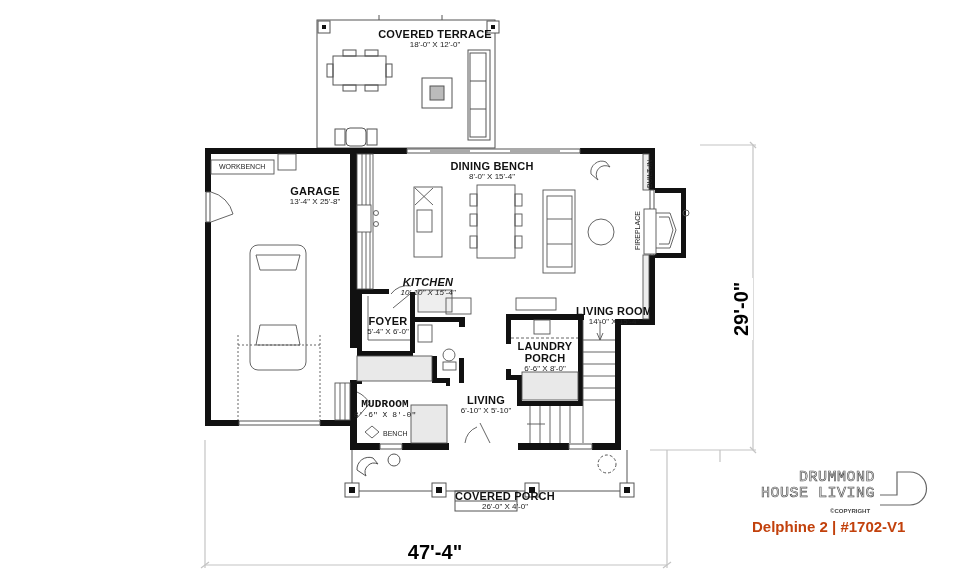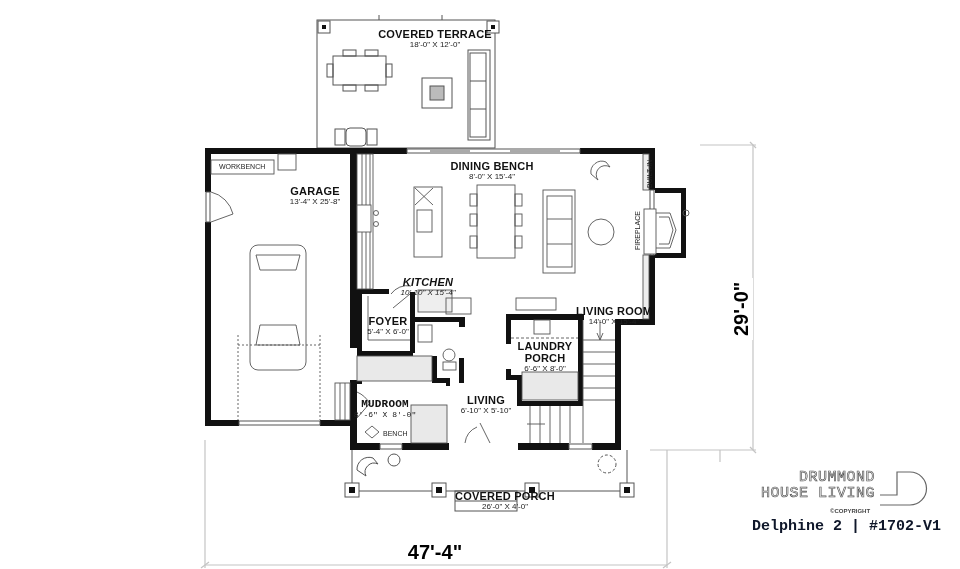--- a/index.html
+++ b/index.html
@@ -7,21 +7,21 @@
   svg { position: absolute; left: 0; top: 0; }
   .lbl { position: absolute; text-align: center; color: #111; white-space: nowrap; transform: translateX(-50%); }
   .room-name { font-weight: bold; font-size: 11px; line-height: 12px; letter-spacing: 0.2px; }
   .room-dim { font-size: 8px; line-height: 10px; color: #222; }
   .small { position: absolute; font-size: 7px; color: #222; white-space: nowrap; }
   .vert { position: absolute; font-size: 7px; color: #222; white-space: nowrap; transform-origin: left top; transform: rotate(-90deg); }
   .dim-h { position: absolute; font-weight: bold; font-size: 20px; color: #000; white-space: nowrap; background: #fff; padding: 0 4px; transform: translateX(-50%); }
   .dim-v { position: absolute; font-weight: bold; font-size: 20px; color: #000; white-space: nowrap; transform-origin: left top; transform: rotate(-90deg); background: #fff; padding: 0 4px; }
   .brand { position: absolute; right: 85px; text-align: center; font-family: Liberation Mono, monospace; color: #fff; -webkit-text-stroke: 0.7px #555; font-size: 15px; line-height: 15px; letter-spacing: 0.5px; }
   .copy { position: absolute; font-size: 6px; color: #444; font-weight: bold; }
-  .plan-title { position: absolute; font-weight: bold; font-size: 15px; color: #0f172a; font-family: Liberation Mono, monospace; }
+  .plan-title { position: absolute; font-weight: bold; font-size: 15px; color: #c2410c; font-family: Liberation Sans, sans-serif; }
 </style>
 </head>
 <body>
 
 <svg width="960" height="569" viewBox="0 0 960 569">
 
   <g stroke="#c4c4c4" stroke-width="1.2" fill="none">
 
     <line x1="205" y1="565" x2="667" y2="565"></line>
     <line x1="205" y1="440" x2="205" y2="568"></line>

